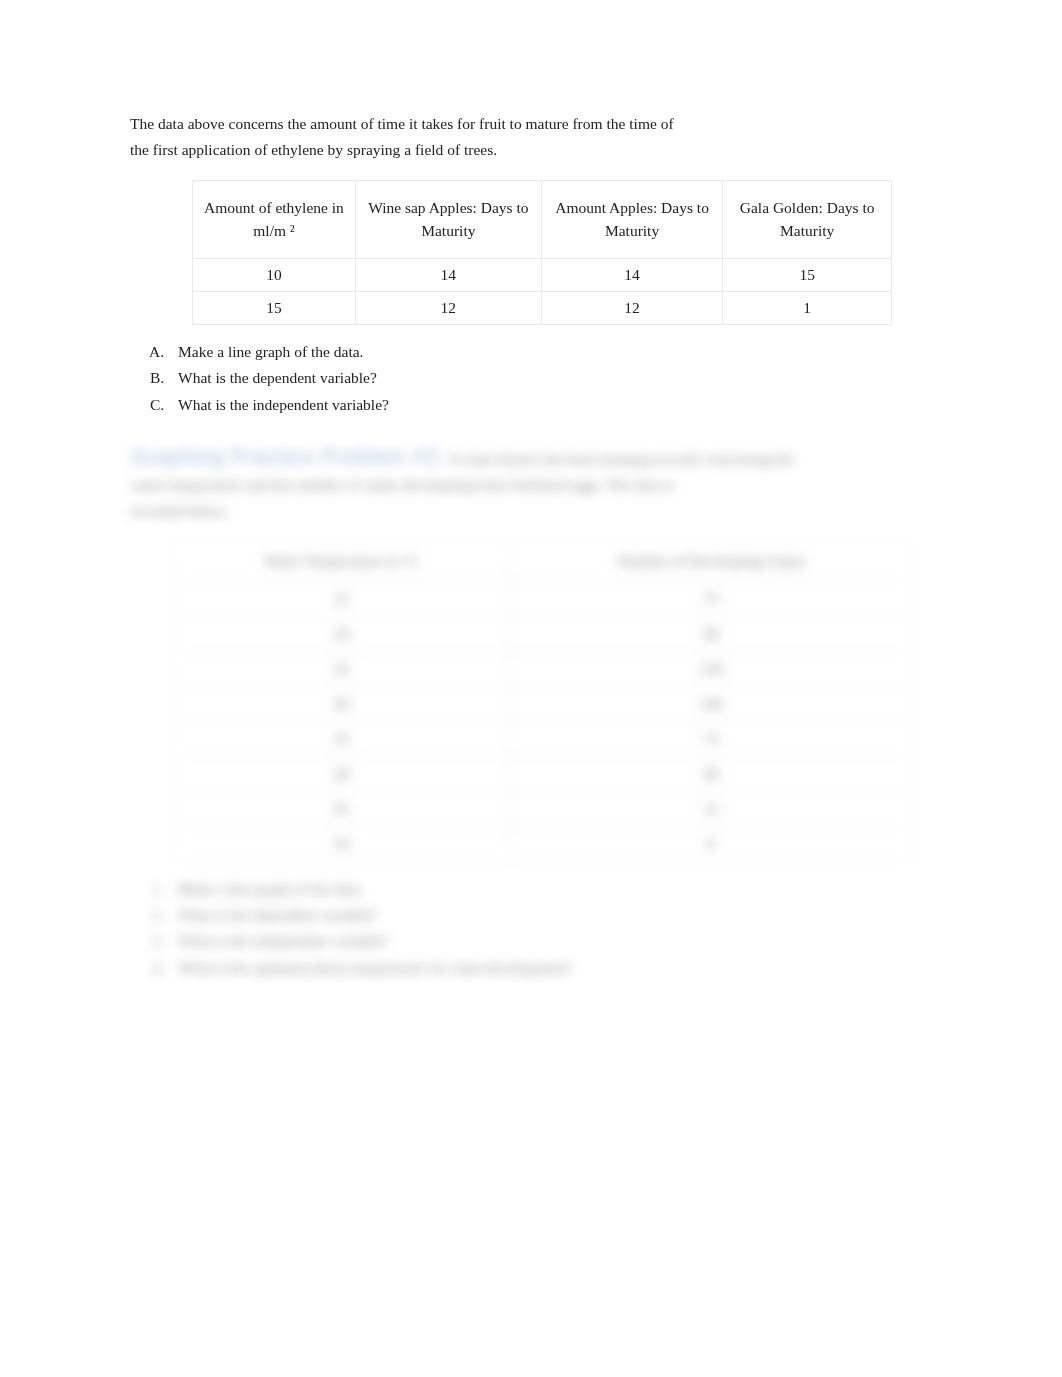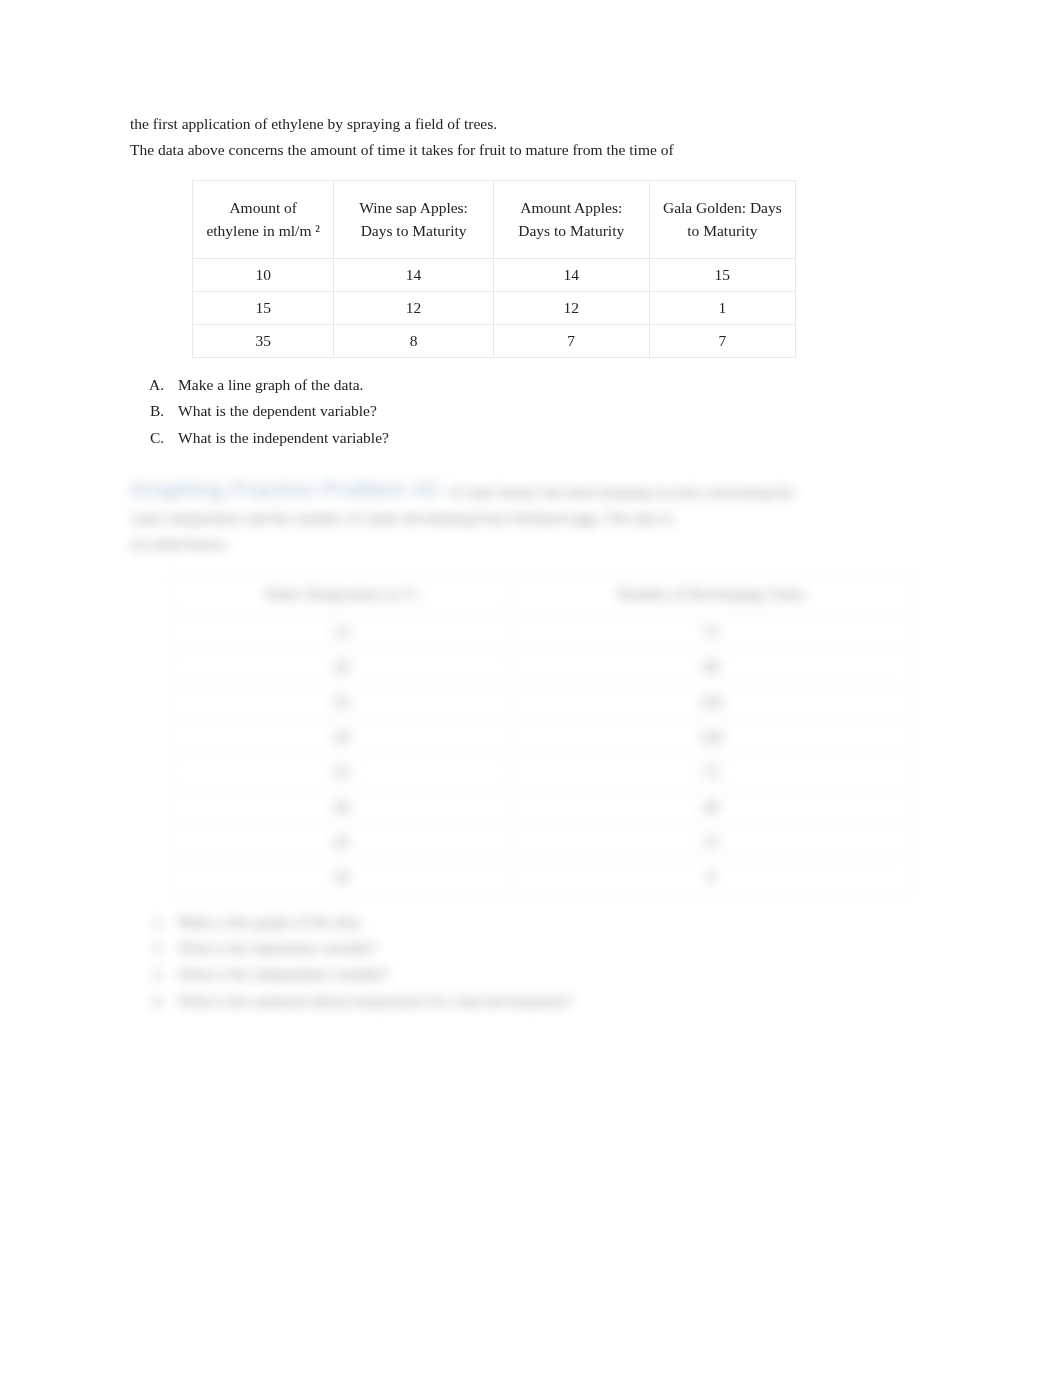--- a/index.html
+++ b/index.html
@@ -24,21 +24,21 @@
     font-size: 15.5px;
     line-height: 1.55;
   }
   .para {
     font-size: 15.5px;
     line-height: 1.55;
     margin: 2px 0 0 0;
   }
   .table-wrap {
     margin: 18px 0 10px 62px;
-    width: 604px;
+    width: 700px;
   }
   table {
     width: 100%;
     border-collapse: collapse;
     font-size: 15.5px;
   }
   th, td {
     background: #ffffff;
     border: 1px solid #e9e9e9;
     text-align: center;
@@ -80,22 +80,22 @@
   .table-wrap.narrow td {
     padding: 8px 10px;
   }
 </style>
 </head>
 <body>
 
 <div class="page">
 
   <div>
+    <p class="para">The data above concerns the amount of time it takes for fruit to mature from the time of</p>
     <p class="para">the first application of ethylene by spraying a field of trees.</p>
-    <p class="para">The data above concerns the amount of time it takes for fruit to mature from the time of</p>
 
     <div class="table-wrap">
       <table>
         <thead>
           <tr>
             <th>Amount of ethylene in ml/m ²</th>
             <th>Wine sap Apples: Days to Maturity</th>
             <th>Amount Apples: Days to Maturity</th>
             <th>Gala Golden: Days to Maturity</th>
           </tr>
@@ -105,26 +105,20 @@
             <td>10</td>
             <td>14</td>
             <td>14</td>
             <td>15</td>
           </tr>
           <tr>
             <td>15</td>
             <td>12</td>
             <td>12</td>
             <td>1</td>
-          </tr>
-          <tr>
-            <td>35</td>
-            <td>8</td>
-            <td>7</td>
-            <td>7</td>
           </tr>
         </tbody>
       </table>
     </div>
 
     <ol class="questions upper-alpha">
       <li>Make a line graph of the data.</li>
       <li>What is the dependent variable?</li>
       <li>What is the independent variable?</li>
     </ol>

